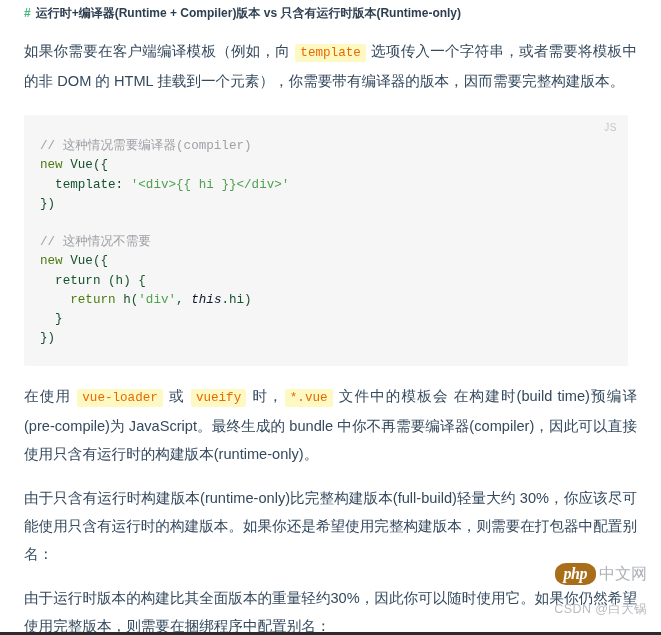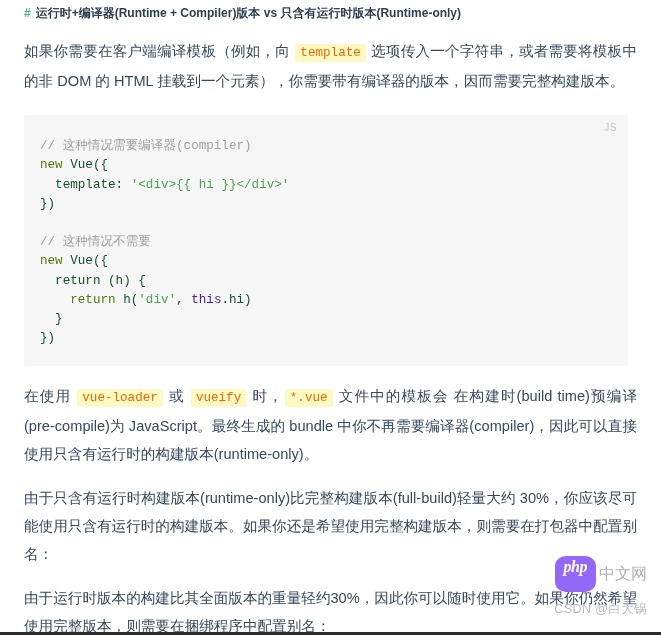--- a/index.html
+++ b/index.html
@@ -88,48 +88,48 @@
     font-size: 12.6px;
     line-height: 19.2px;
     color: #525252;
     white-space: pre;
     overflow: hidden;
   }
   .tok-comment { color: #a0a1a7; }
   .tok-keyword { color: #4d7c0f; }
   .tok-string  { color: #50a14f; }
   .tok-plain   { color: #14532d; }
-  .tok-var     { color: #4c1d95; }
+  .tok-var     { color: #0f172a; font-style: italic; }
   .blank { display: block; height: 19.2px; }
 
   
   .watermark {
     position: absolute;
     right: 14px;
     bottom: 14px;
     text-align: right;
     pointer-events: none;
     user-select: none;
   }
   .wm-top {
     display: flex;
     align-items: center;
     justify-content: flex-end;
     height: 24px;
   }
   .wm-php {
     display: inline-block;
-    background: #8b5cf6;
+    background: #a16207;
     color: #ffffff;
     font-family: "Liberation Serif", serif;
     font-style: italic;
     font-weight: bold;
     font-size: 16px;
     line-height: 19px;
-    padding: 1px 9px 16px 9px;
+    padding: 1px 9px 2px 9px;
     border-radius: 11px / 10px;
     letter-spacing: -0.5px;
     opacity: 0.92;
   }
   .wm-cn {
     font-size: 16px;
     color: #9fa3ab;
     margin-left: 3px;
     font-weight: normal;
     opacity: 0.85;

